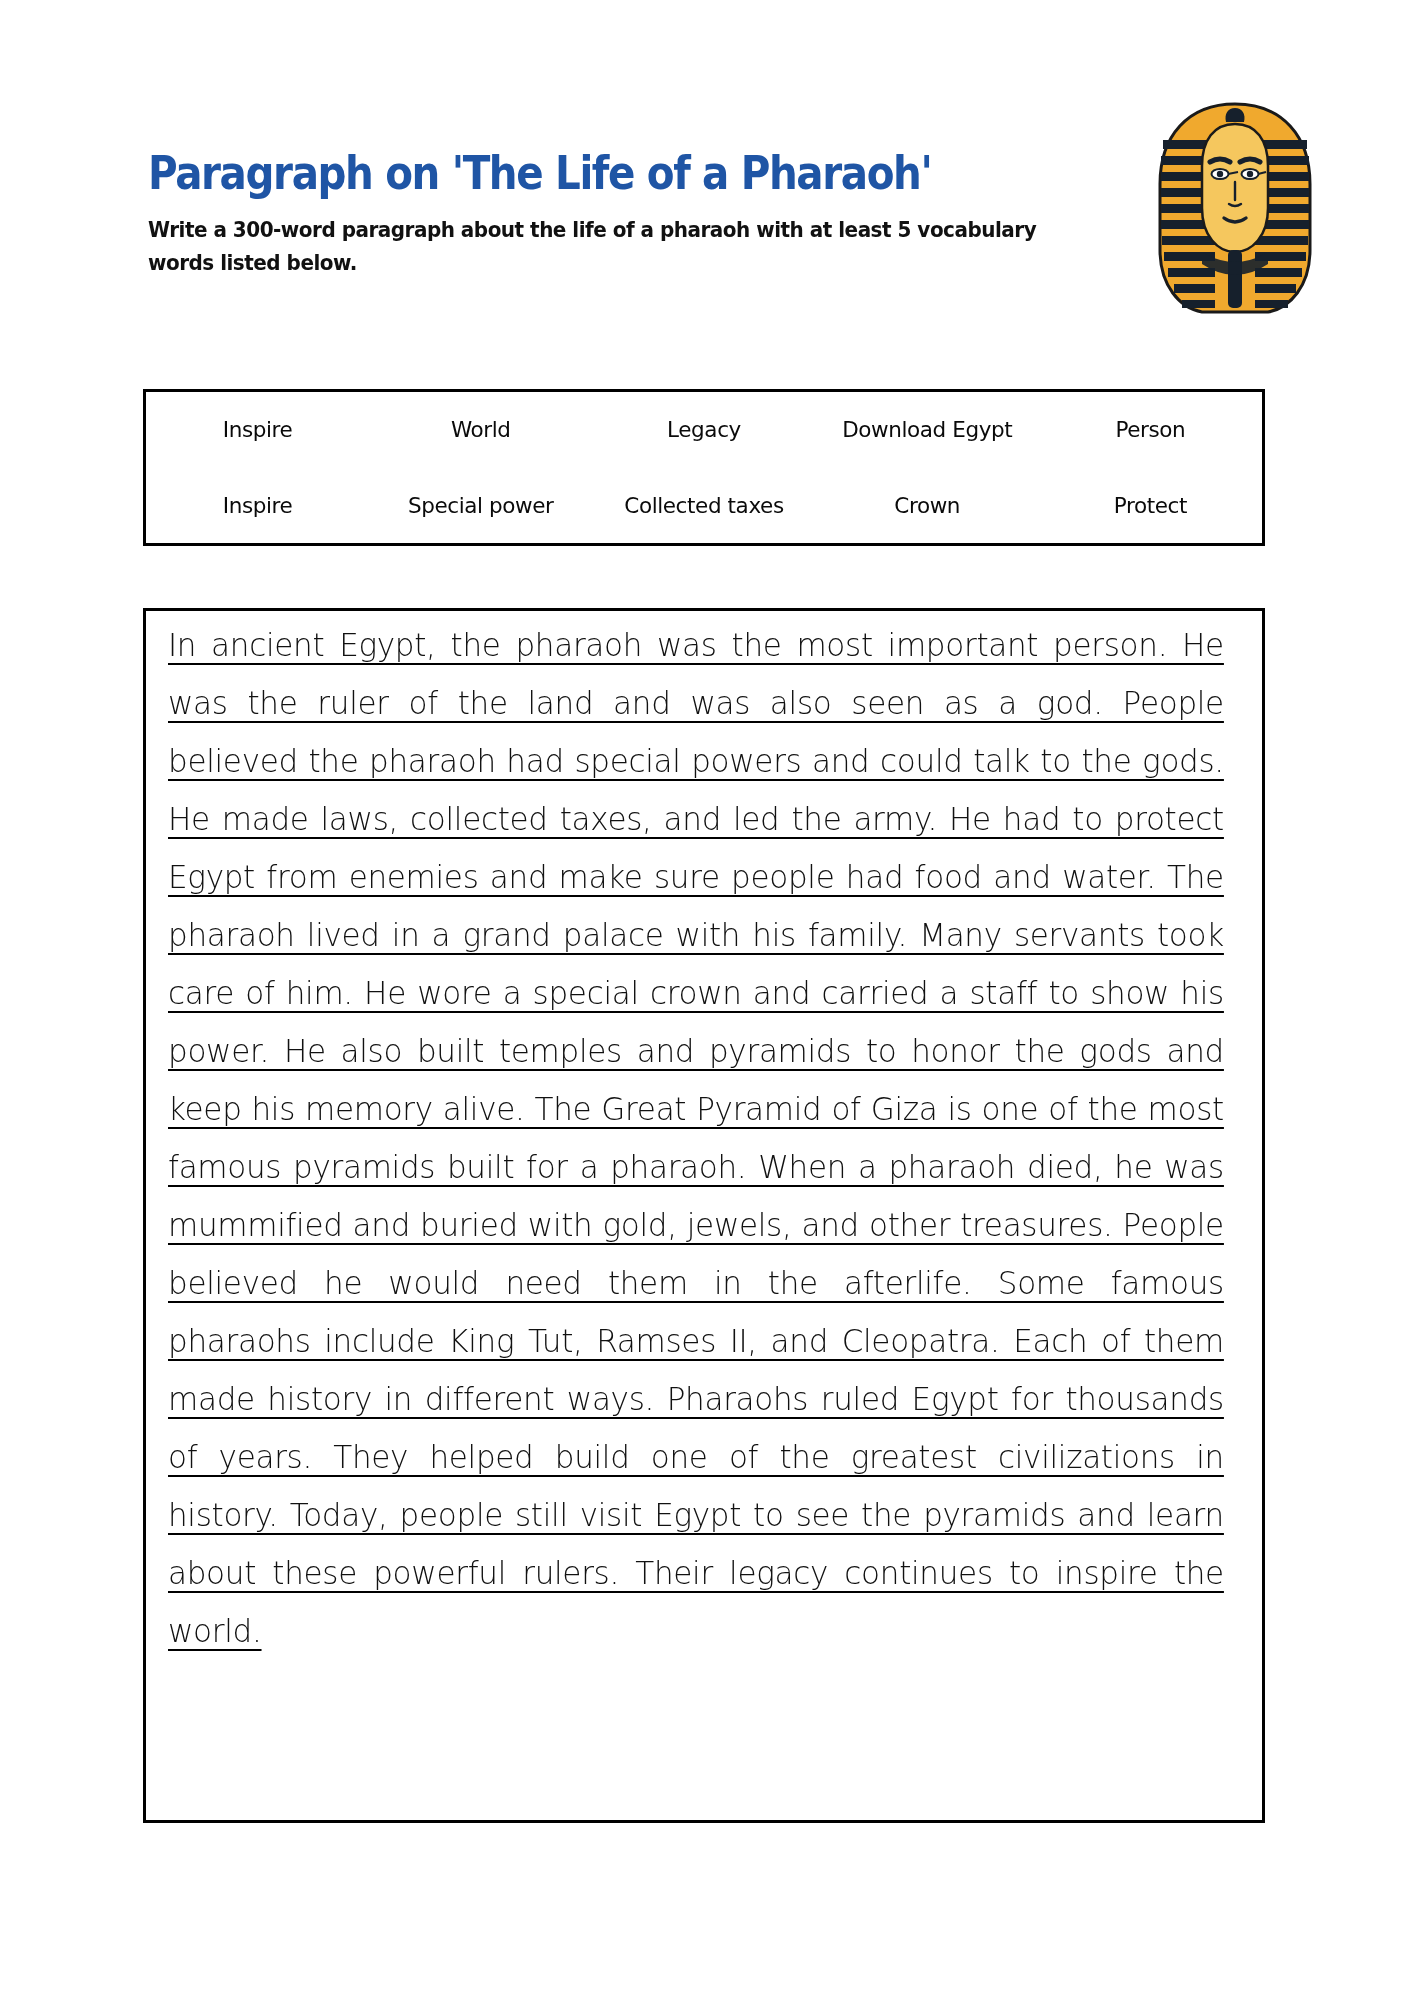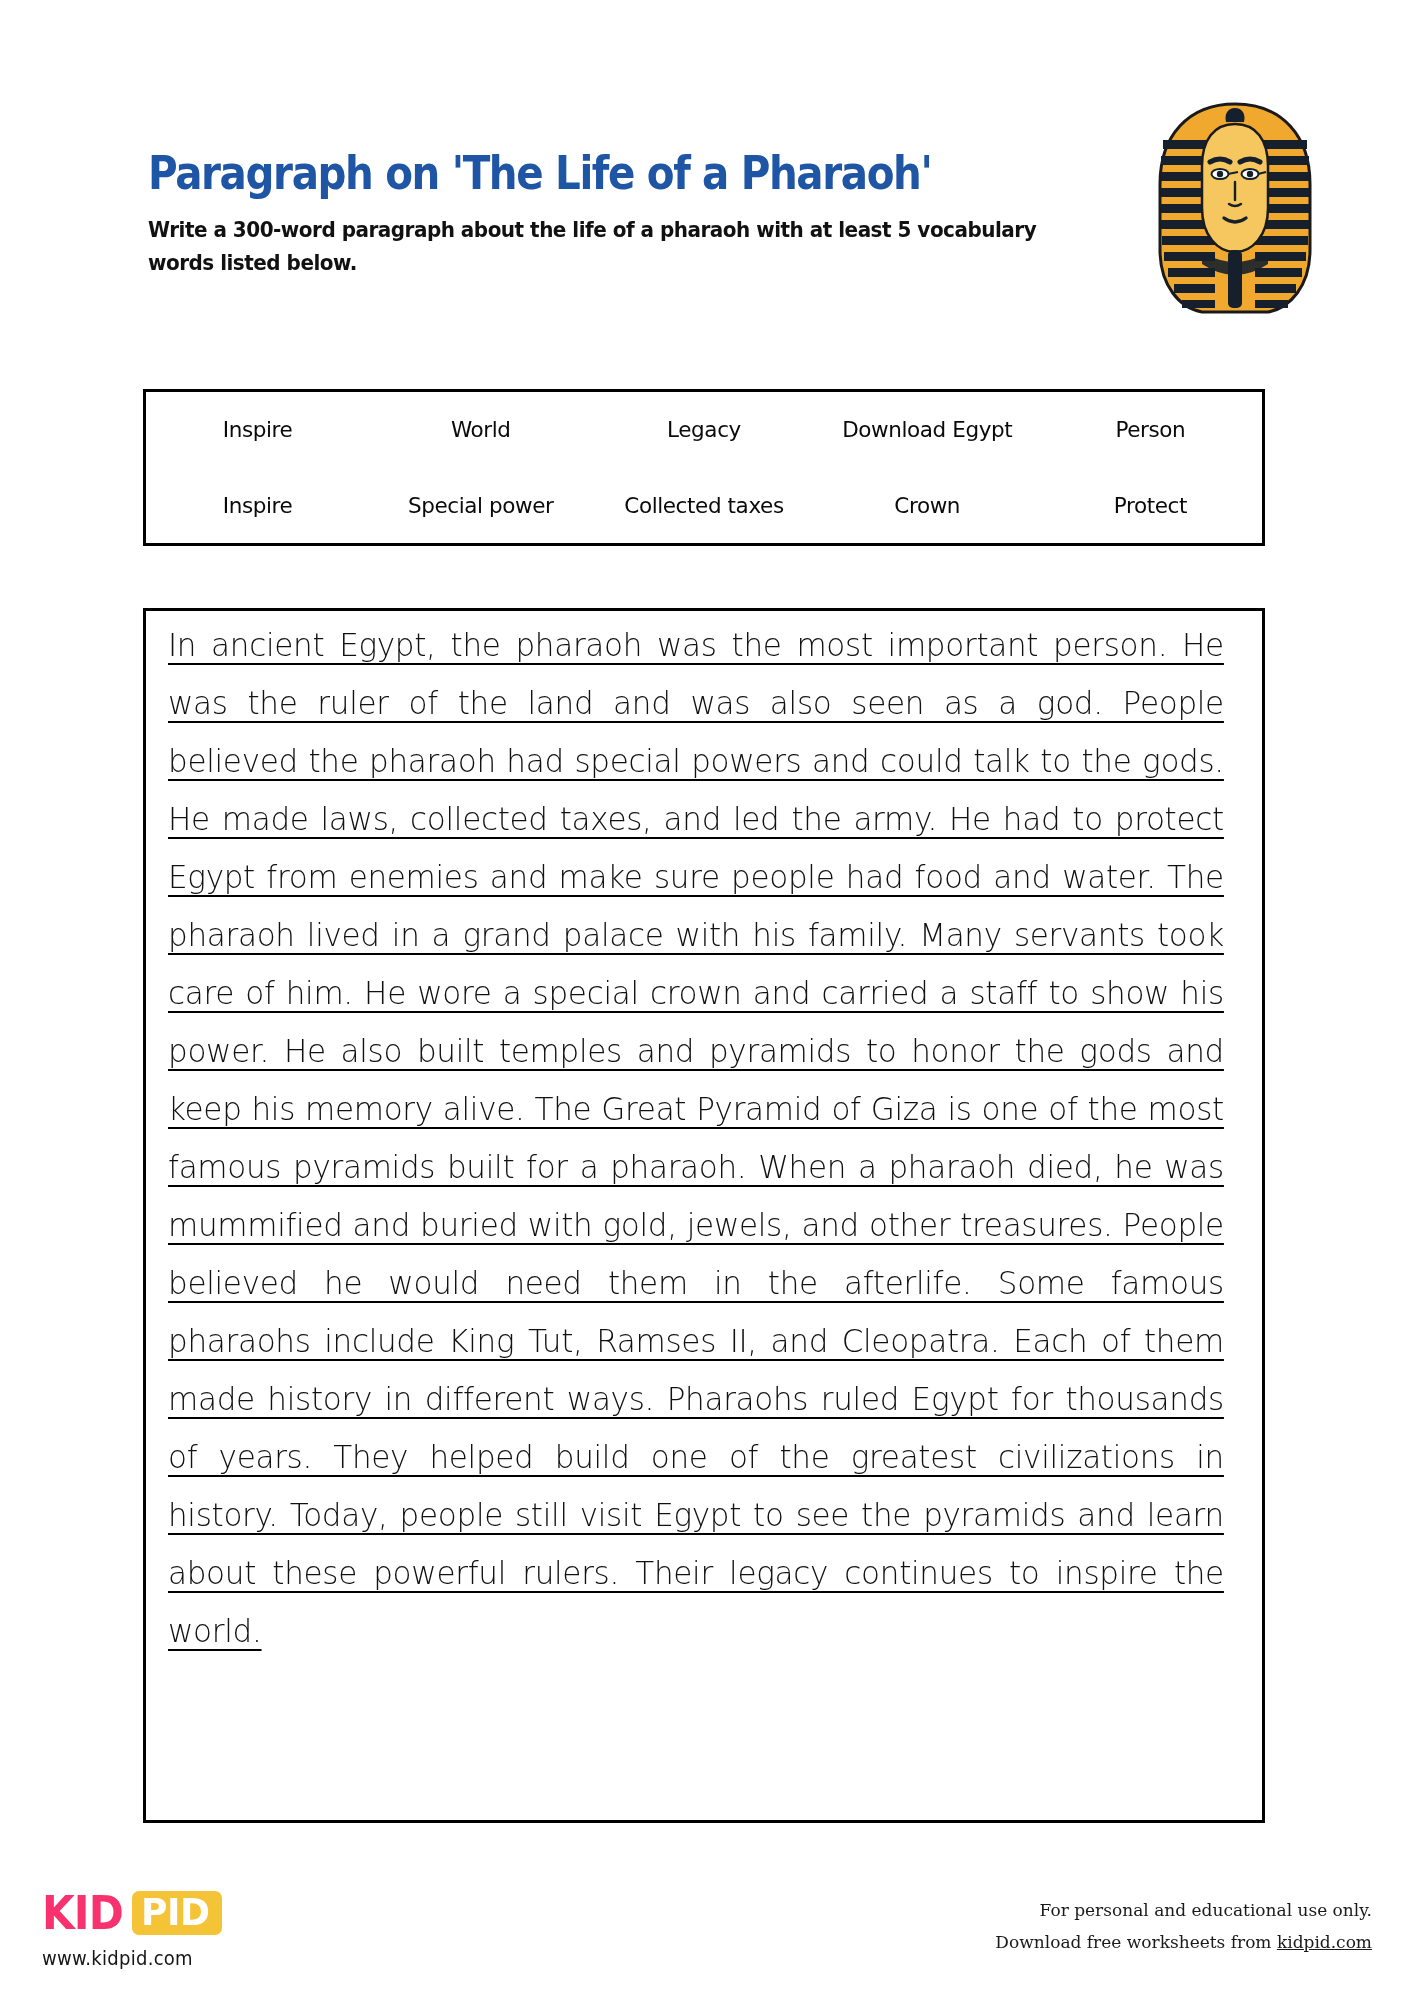--- a/index.html
+++ b/index.html
@@ -264,29 +264,14 @@
       <div class="vocab-word">Collected taxes</div>
       <div class="vocab-word">Crown</div>
       <div class="vocab-word">Protect</div>
     </div>
   </div>
 
   <div class="answer-box">
     <div class="answer-text">In ancient Egypt, the pharaoh was the most important person. He was the ruler of the land and was also seen as a god. People believed the pharaoh had special powers and could talk to the gods. He made laws, collected taxes, and led the army. He had to protect Egypt from enemies and make sure people had food and water. The pharaoh lived in a grand palace with his family. Many servants took care of him. He wore a special crown and carried a staff to show his power. He also built temples and pyramids to honor the gods and keep his memory alive. The Great Pyramid of Giza is one of the most famous pyramids built for a pharaoh. When a pharaoh died, he was mummified and buried with gold, jewels, and other treasures. People believed he would need them in the afterlife. Some famous pharaohs include King Tut, Ramses II, and Cleopatra. Each of them made history in different ways. Pharaohs ruled Egypt for thousands of years. They helped build one of the greatest civilizations in history. Today, people still visit Egypt to see the pyramids and learn about these powerful rulers. Their legacy continues to inspire the world.</div>
   </div>
 
-  <div class="footer">
-    <div class="logo-block">
-      <div class="logo-row">
-        <span class="logo-kid">KID</span>
-        <span class="logo-pid-badge">
-          <span class="logo-pid">PID</span>
-        </span>
-      </div>
-      <div class="logo-url">www.kidpid.com</div>
-    </div>
-    <div class="footer-right">
-      <div>For personal and educational use only.</div>
-      <div><span>Download free worksheets from </span><span class="link">kidpid.com</span></div>
-    </div>
-  </div>
 
 </div>
 
 </body></html>

